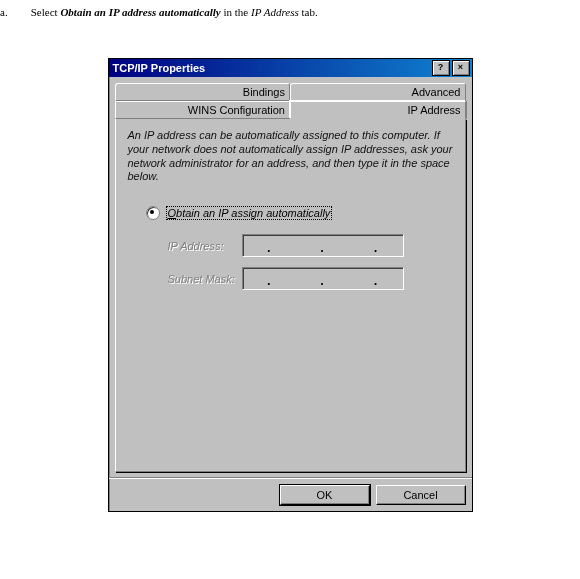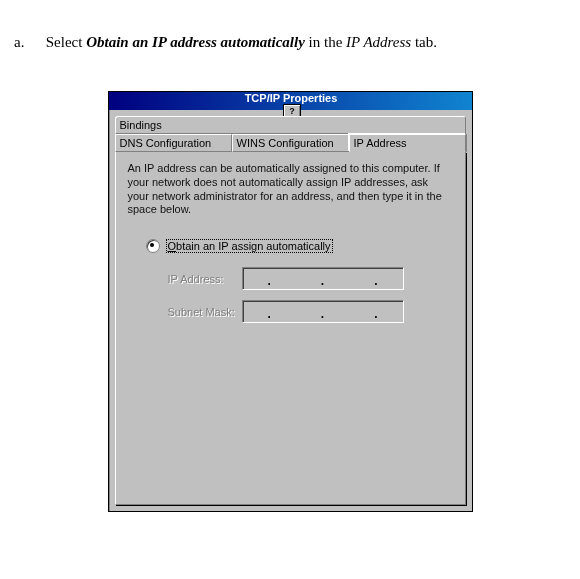--- a/index.html
+++ b/index.html
@@ -5,23 +5,22 @@
   body {
     margin: 0;
     padding: 0;
     font-family: "Times New Roman", serif;
     background: #fff;
     width: 580px;
     height: 579px;
     overflow: hidden;
   }
   .instruction {
-    padding: 6px 10px 0 14px;
-    font-size: 15px;
-    margin-top: 28px;
+    padding: 6px 10px 0 0;
+    font-size: 11px;
   }
   .instruction .marker {
     display: inline-block;
     width: 28px;
   }
   .bold-italic { font-weight: bold; font-style: italic; }
   .italic { font-style: italic; }
 
   .shot-wrap {
     width: 365px;
@@ -39,21 +38,20 @@
 
   .titlebar {
     display: flex;
     align-items: center;
     height: 18px;
     background: linear-gradient(to right, #000080, #1084d0);
     color: #fff;
     font-weight: bold;
     padding: 0 2px 0 4px;
     font-size: 11px;
-    flex-direction: column;
   }
   .titlebar .title { flex: 1; }
   .titlebar .btn {
     width: 16px; height: 14px;
     background: #c0c0c0;
     border: 1px solid #000;
     box-shadow: inset 1px 1px 0 #fff, inset -1px -1px 0 #808080;
     margin-left: 2px;
     font-family: Arial, sans-serif;
     font-size: 9px;
@@ -64,21 +62,21 @@
   }
 
   .tabs {
     margin: 6px 6px 0 6px;
   }
   .tabrow {
     display: flex;
   }
   .tab {
     flex: 1;
-    text-align: left;
+    text-align: right;
     font-size: 11px;
     padding: 2px 4px;
     background: #c0c0c0;
     border-top: 1px solid #fff;
     border-left: 1px solid #fff;
     border-right: 1px solid #808080;
     border-bottom: 1px solid #808080;
     position: relative;
   }
   .tabrow.top .tab { border-radius: 3px 3px 0 0; }
@@ -93,20 +91,21 @@
   .panel {
     margin: 0 6px 6px 6px;
     border-left: 1px solid #fff;
     border-top: none;
     border-right: 1px solid #808080;
     border-bottom: 1px solid #808080;
     box-shadow: 1px 1px 0 #000;
     padding: 10px 12px 12px 12px;
     background: #c0c0c0;
     min-height: 330px;
+    font-style: italic;
   }
   .desc {
     font-size: 11px;
     line-height: 1.25;
     margin-bottom: 22px;
     color: #111;
   }
   .radio-line {
     display: flex;
     align-items: center;
@@ -197,23 +196,23 @@
 
     <div class="titlebar">
       <span class="title">TCP/IP Properties</span>
       <span class="btn">?</span>
       <span class="btn">×</span>
     </div>
 
     <div class="tabs">
       <div class="tabrow top">
         <div class="tab">Bindings</div>
+        <div class="tab">Advanced</div>
       </div>
       <div class="tabrow">
-        <div class="tab">DNS Configuration</div>
         <div class="tab">WINS Configuration</div>
         <div class="tab active">IP Address</div>
       </div>
     </div>
 
     <div class="panel">
       <div class="desc">An IP address can be automatically assigned to this computer. If your network does not automatically assign IP addresses, ask your network administrator for an address, and then type it in the space below.</div>
 
       <div class="radio-line">
         <span class="radio-outer">
@@ -236,15 +235,19 @@
           <div class="field-label">Subnet Mask:</div>
           <div class="ipbox">
             <span>.</span>
               <span>.</span>
               <span>.</span>
           </div>
         </div>
       </div>
     </div>
 
+    <div class="footer">
+      <div class="btn3d default">OK</div>
+      <div class="btn3d">Cancel</div>
+    </div>
 
   </div>
 </div>
 
 </body></html>

